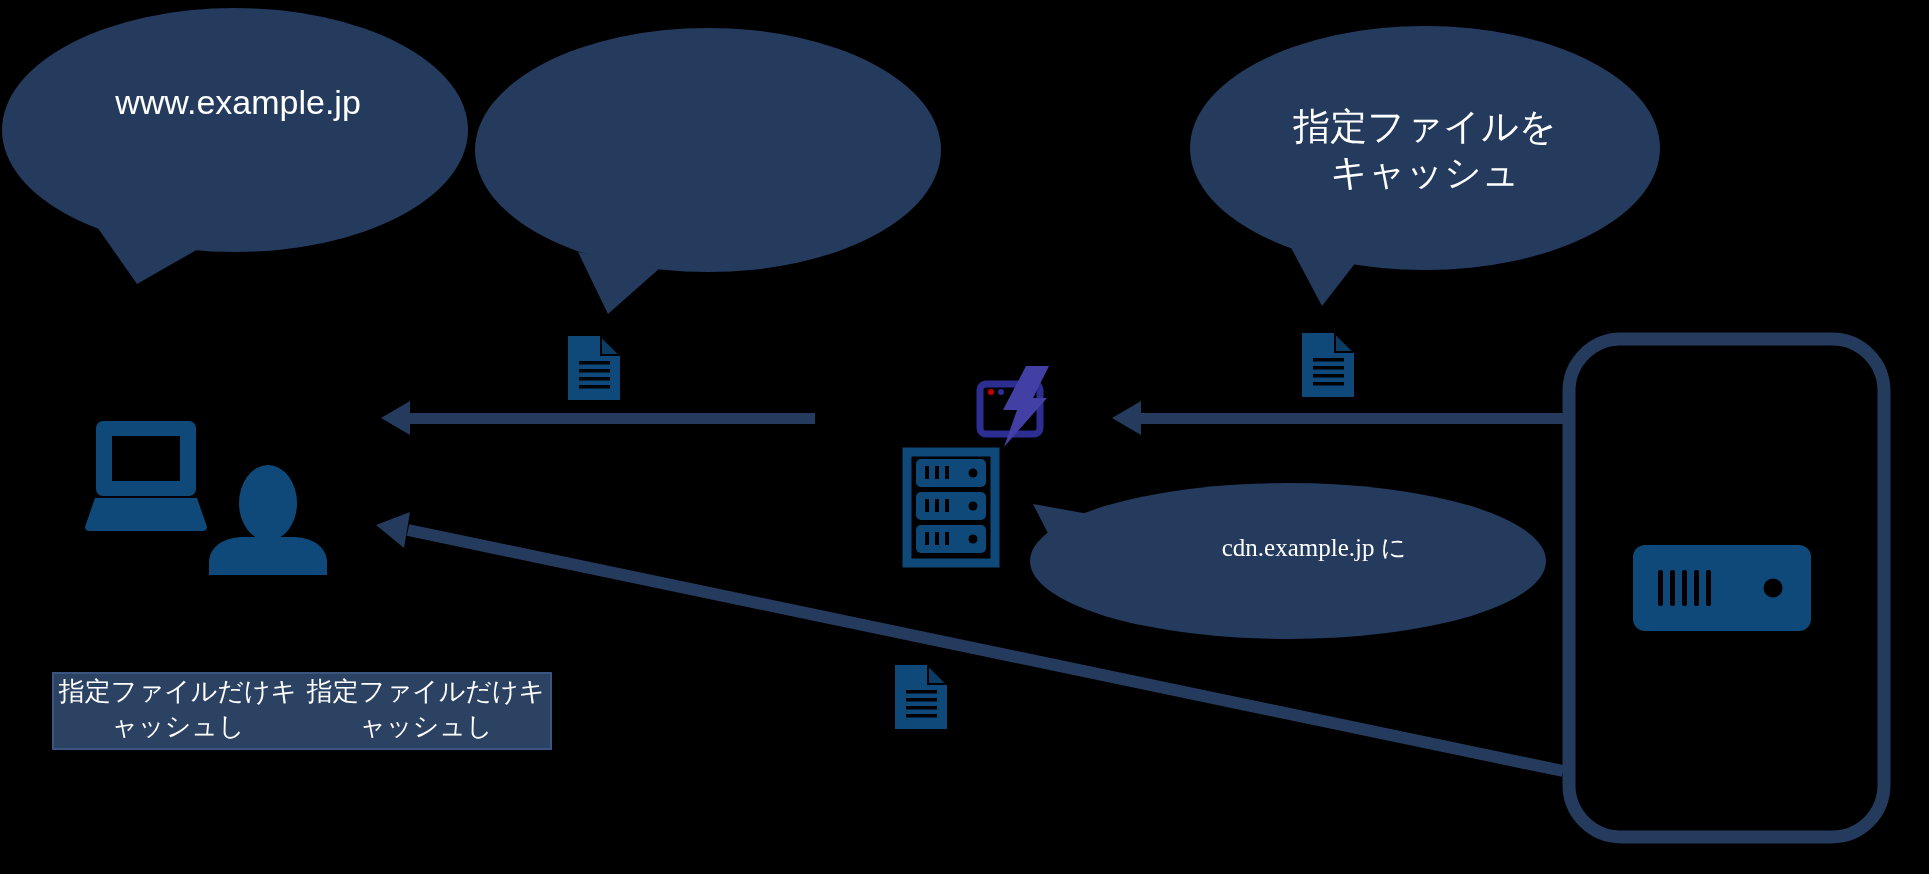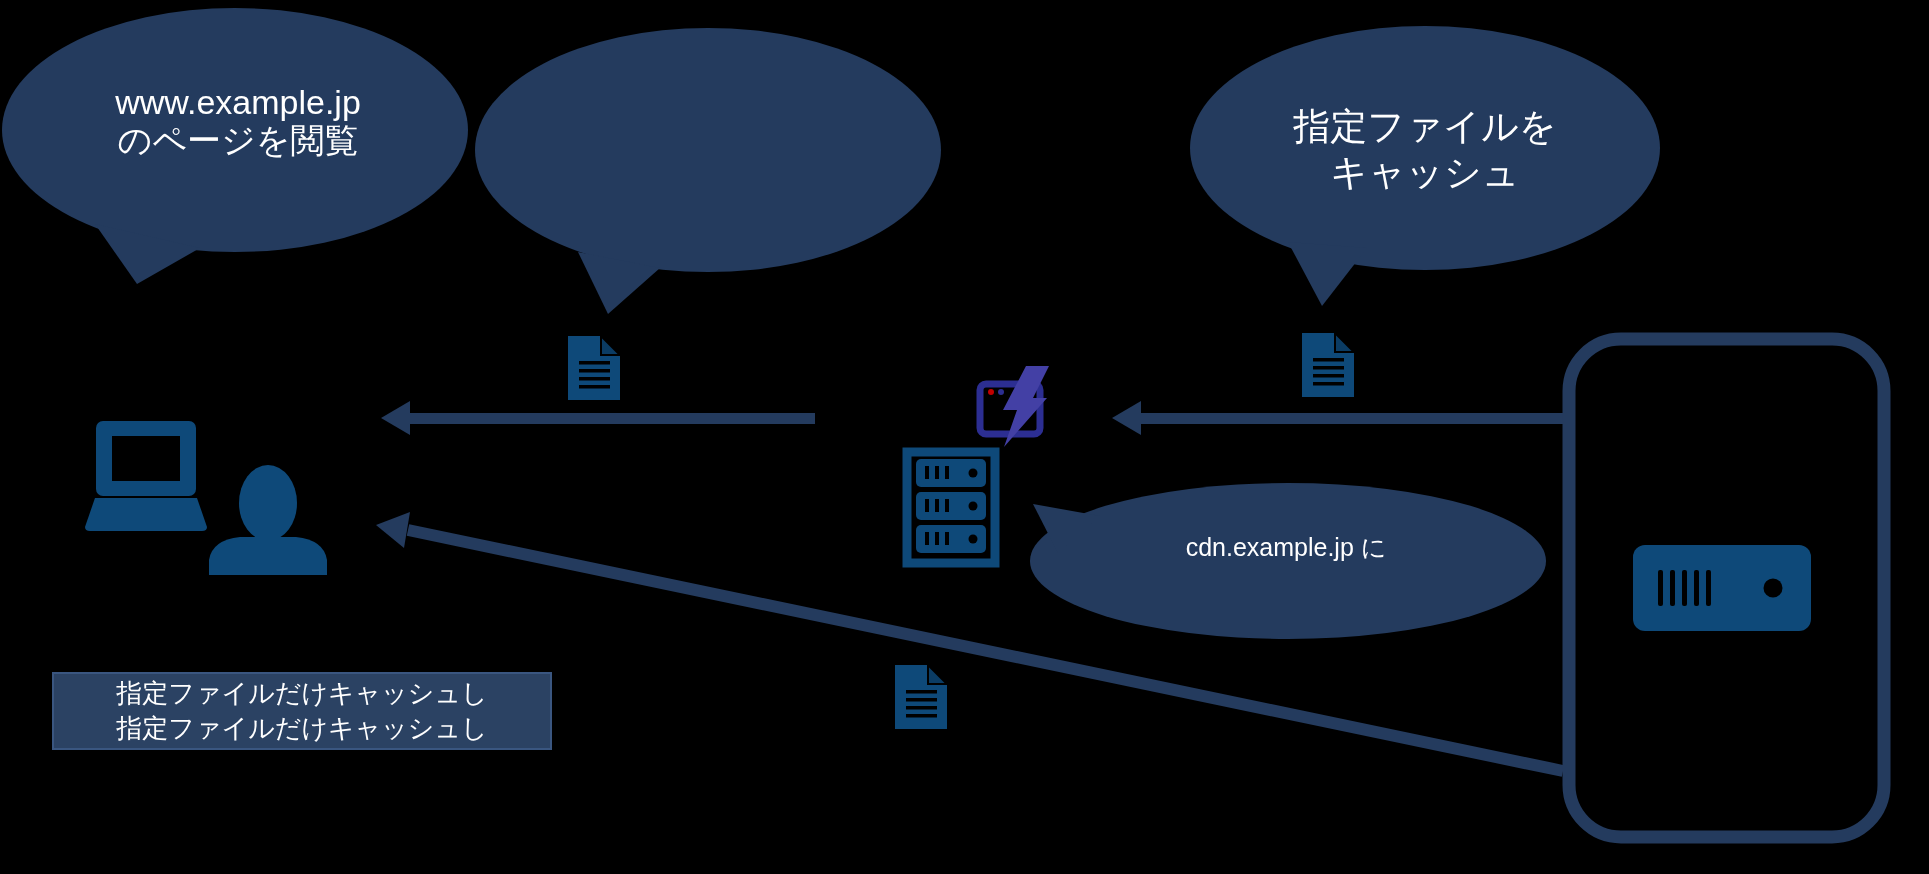--- a/index.html
+++ b/index.html
@@ -6,25 +6,25 @@
   .stage{
     position:relative;width:1929px;height:874px;background:#000;
     overflow:hidden;font-family:"Liberation Sans",sans-serif;
   }
   svg.layer{position:absolute;left:0;top:0;}
   .label{position:absolute;color:#fff;text-align:center;white-space:nowrap;}
   .label div{white-space:nowrap;}
   .t-browse{left:73px;top:83px;width:330px;font-size:34px;line-height:38px;}
   .t-fileurl{left:538px;top:95px;width:340px;font-size:28px;line-height:37px;}
   .t-cachedir{left:1255px;top:104px;width:340px;font-size:37px;line-height:46px;}
-  .t-accel{left:1076px;top:533px;width:420px;font-size:25px;line-height:29px;}
+  .t-accel{left:1104px;top:533px;width:420px;font-size:25px;line-height:29px;font-family:Liberation Serif, serif;}
   .note-box{
     position:absolute;left:52px;top:672px;width:500px;height:78px;
     background:#2B4263;border:2px solid #3A5680;box-sizing:border-box;
-    display:flex;flex-direction:column;justify-content:center;
+    display:flex;flex-direction:row;justify-content:center;
     color:#fff;text-align:center;font-size:26px;line-height:35px;
   }
 </style>
 </head>
 <body>
 
 <div class="stage">
 
   <svg class="layer" width="1929" height="874" viewBox="0 0 1929 874">
     <defs>
@@ -121,21 +121,20 @@
         <rect x="1682" y="570" width="5" height="36" rx="2"></rect>
         <rect x="1694" y="570" width="5" height="36" rx="2"></rect>
         <rect x="1706" y="570" width="5" height="36" rx="2"></rect>
         <circle cx="1773" cy="588" r="9.5"></circle>
       </g>
     </g>
   </svg>
 
   <div class="label t-browse">
     <div>www.example.jp</div>
-    <div>のページを閲覧</div>
   </div>
 
 
   <div class="label t-cachedir">
     <div>指定ファイルを</div>
     <div>キャッシュ</div>
   </div>
 
   <div class="label t-accel">
     <div>cdn.example.jp に</div>

